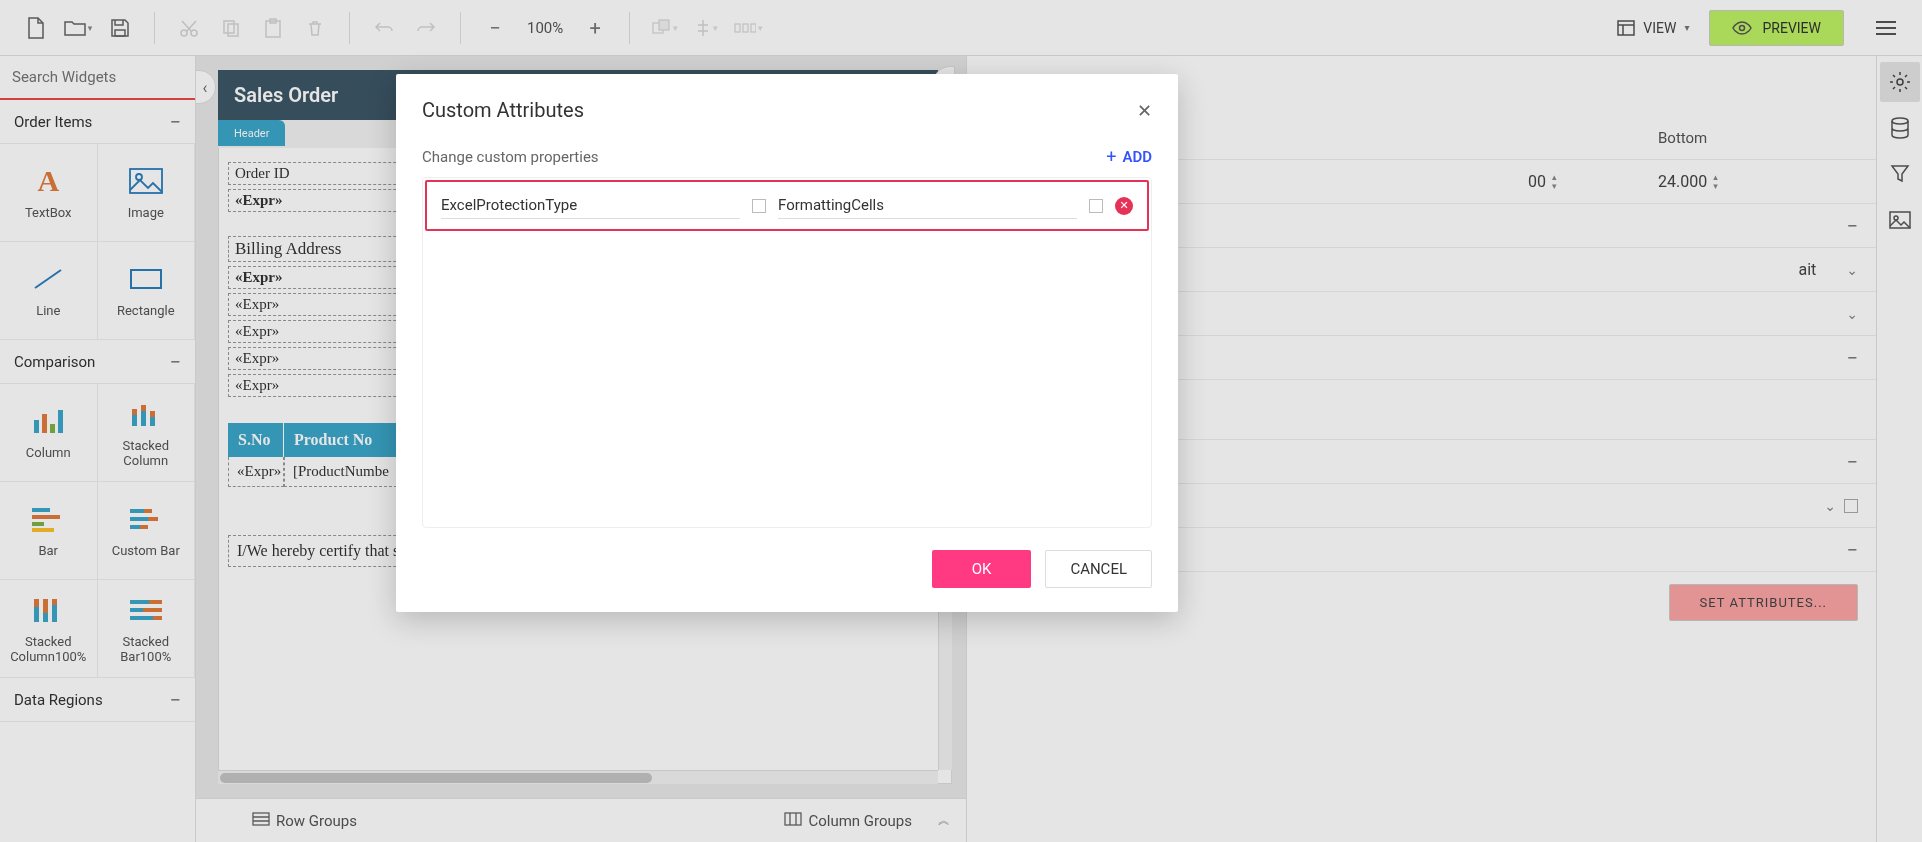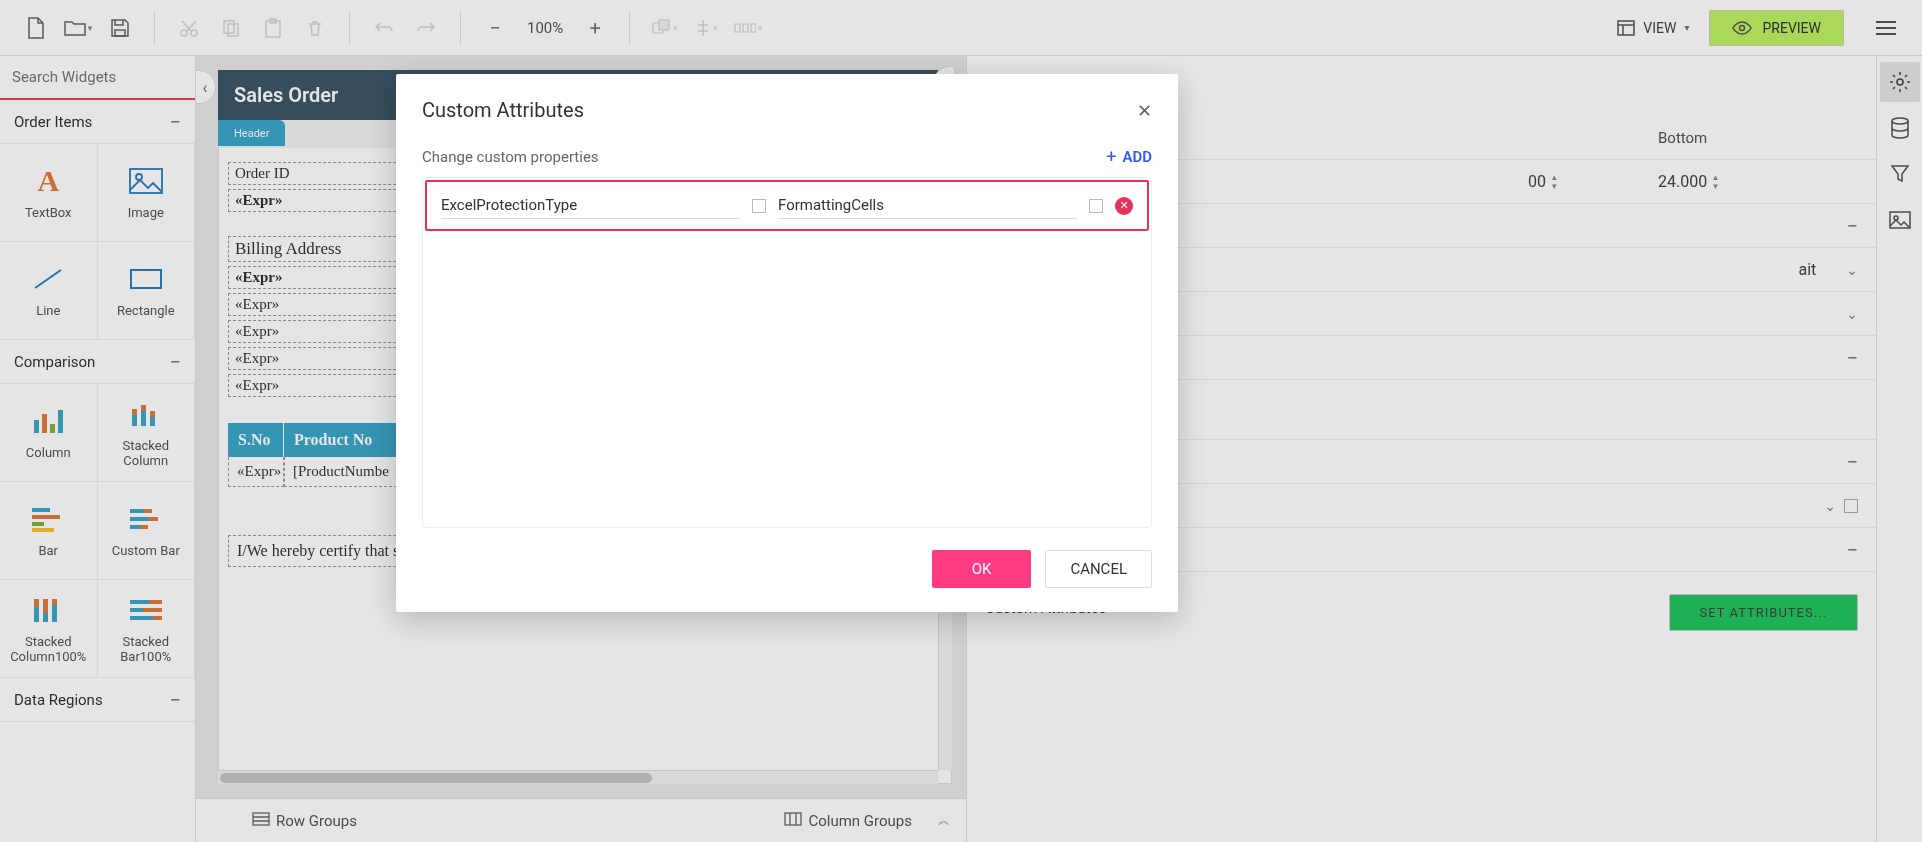--- a/index.html
+++ b/index.html
@@ -61,21 +61,21 @@
 .props { flex:1; border-left:1px solid #e0e0e0; padding: 0; position:relative; overflow:hidden; }
 .props-header-tab { position:absolute; top:20px; left:200px; color:#444; font-size:16px; letter-spacing:1px; }
 .props-row { display:flex; align-items:center; height:44px; border-bottom:1px solid #eee; padding:0 18px; }
 .num-box { display:flex; align-items:center; gap:6px; color:#444; }
 .num-box .stepper { display:flex; flex-direction:column; font-size:9px; color:#888; line-height:9px; }
 .props-section { padding:60px 0 0 0; }
 .props-minus { margin-left:auto; color:#777; font-size:20px; }
 .props-chev { color:#888; font-size:14px; margin-left:auto; }
 .props-check { width:14px; height:14px; border:1px solid #aaa; margin-left:8px; }
 .custom-attr-row { display:flex; align-items:center; justify-content:space-between; padding: 12px 18px; }
-.custom-attr-row .set-btn { border:1px solid #ccc; border-radius:2px; padding:10px 30px; font-size:13px; letter-spacing:1px; color:#444; background:#22c55e;margin-top:10px; }
+.custom-attr-row .set-btn { border:1px solid #ccc; border-radius:2px; padding:10px 30px; font-size:13px; letter-spacing:1px; color:#444; background:#fca5a5; }
 .vtoolbar { width:46px; border-left:1px solid #e0e0e0; display:flex; flex-direction:column; align-items:center; padding-top:6px; gap:6px; }
 .vtoolbar .vt { width:40px; height:40px; display:flex; align-items:center; justify-content:center; color:#555; border-radius:2px; }
 .vtoolbar .vt.active { background:#e5e5e5; }
 .collapse-right-tab { position:absolute; right:0; top:0; width:22px; height:34px; background:#fff; border:1px solid #ddd; border-radius:17px 0 0 17px; display:flex; align-items:center; justify-content:center; color:#666; }
 
 
 .modal { position:absolute; left:396px; top:74px; width:782px; height:538px; background:#fff; border-radius:2px; box-shadow:0 8px 30px rgba(0,0,0,.2); z-index:100; padding:24px 26px; display:flex; flex-direction:column; }
 .modal-title-row { display:flex; justify-content:space-between; align-items:center; margin-bottom:24px; }
 .modal-title { font-size:20px; color:#333; }
 .modal-close { color:#666; font-size:18px; cursor:pointer; }

